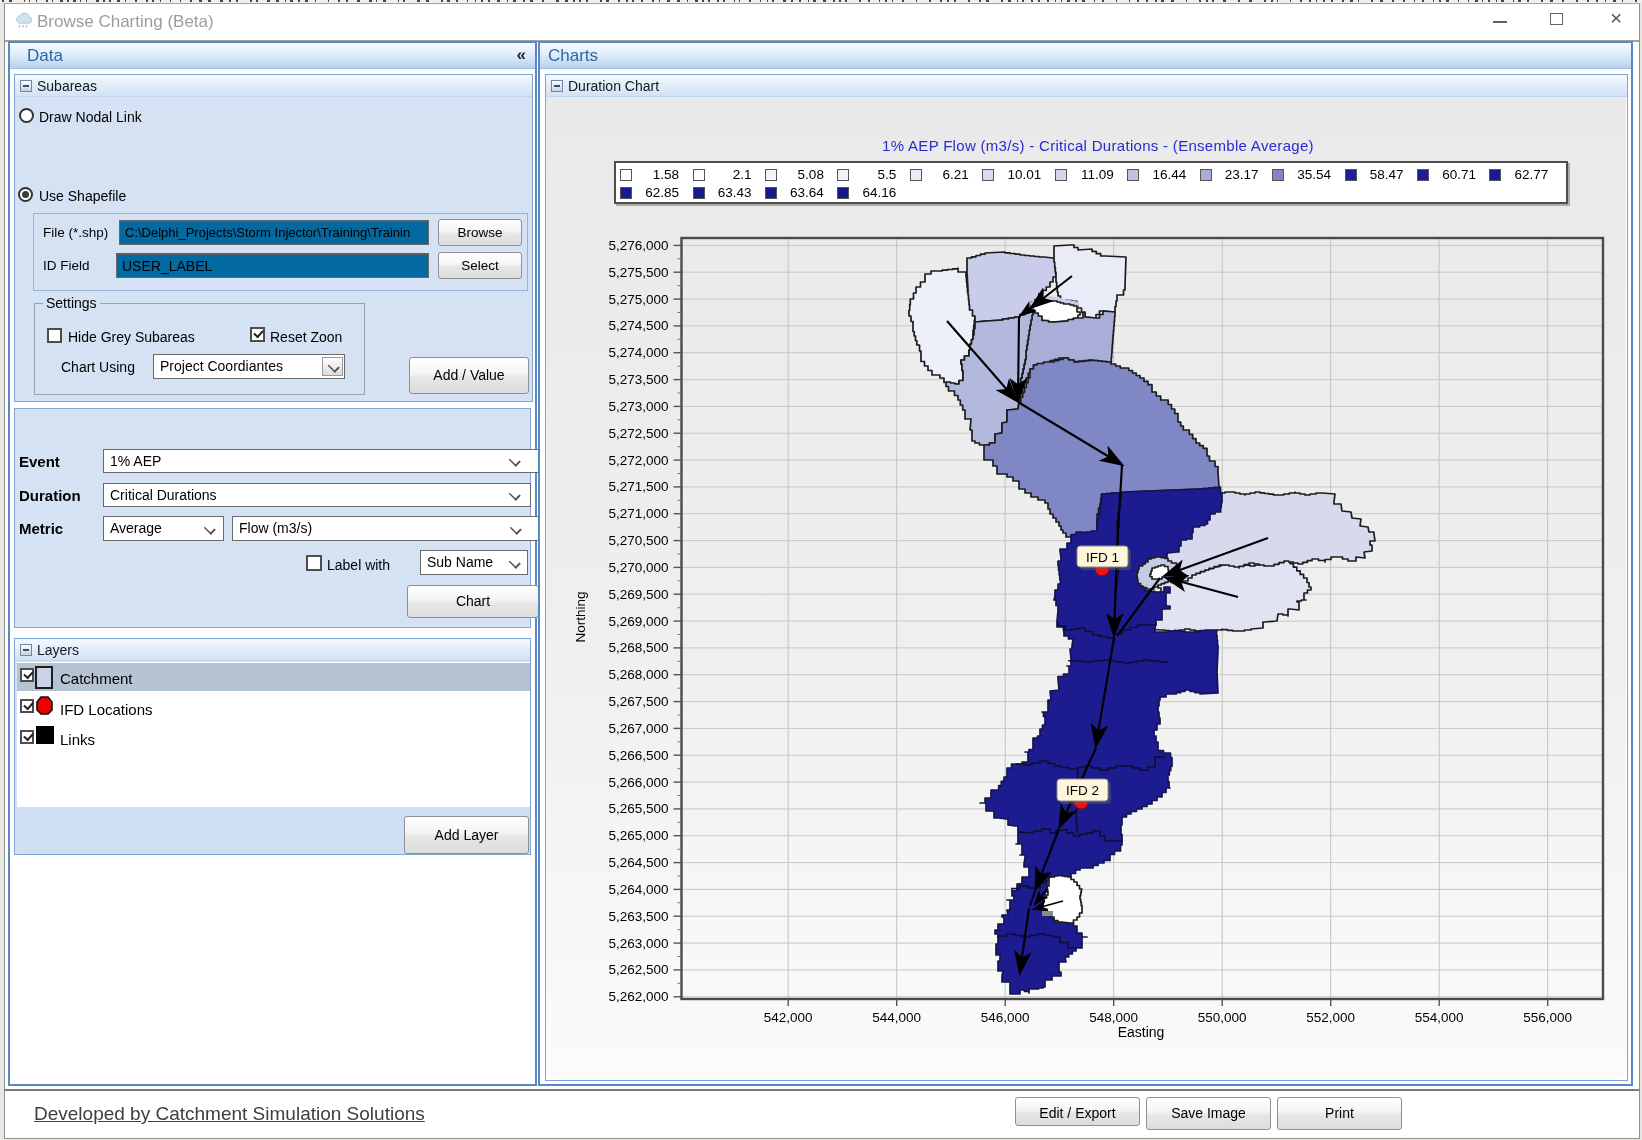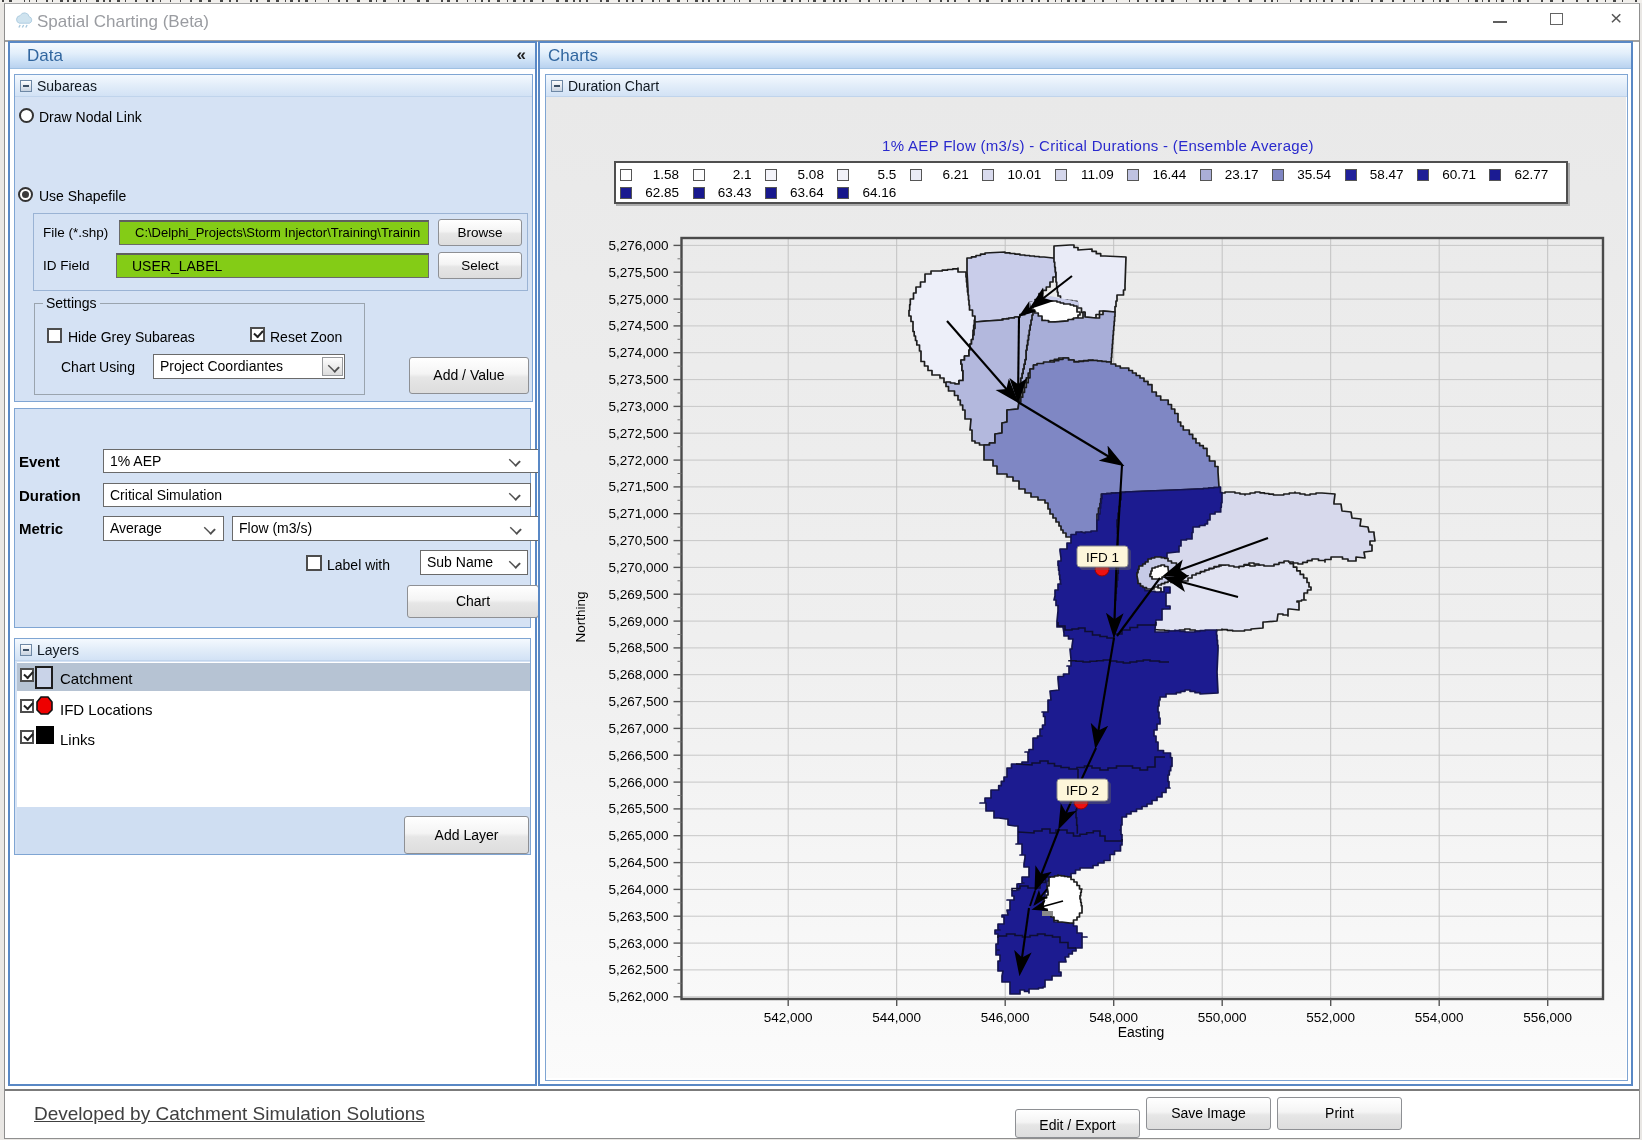--- a/index.html
+++ b/index.html
@@ -38,22 +38,22 @@
   .grouplabel { position:absolute; left:22px; top:3px; font-size:14px; color:#101820; }
 
   .radio { position:absolute; width:15px; height:15px; border:2px solid #333; border-radius:50%; background:#fff; }
   .radio.sel::after { content:""; position:absolute; left:2px; top:2px; width:7px; height:7px; border-radius:50%; background:#3b3b3b; }
   .cb { position:absolute; width:15px; height:15px; border:2px solid #4d4d4d; background:#fff; }
   .cb.checked::after { content:""; position:absolute; left:2px; top:1px; width:7px; height:4px;
     border-left:2px solid #222; border-bottom:2px solid #222; transform:rotate(-48deg); }
   .lbl { position:absolute; font-size:14px; color:#000; white-space:nowrap; }
   .lblb { position:absolute; font-size:15px; font-weight:bold; color:#000; white-space:nowrap; }
 
-  .tbox { position:absolute; background:#84cc16; border:1px solid #6a6a6a; border-top:2px solid #5f5f5f; font-size:13px; color:#000;
-    white-space:nowrap; overflow:hidden; padding:3px 0 0 15px; }
+  .tbox { position:absolute; background:#0369a1; border:1px solid #6a6a6a; border-top:2px solid #5f5f5f; font-size:13px; color:#000;
+    white-space:nowrap; overflow:hidden; padding:3px 0 0 5px; }
   .btn { position:absolute; border:1px solid #8e9094; border-radius:3px; text-align:center; color:#000;
     background:linear-gradient(180deg,#ffffff 0%,#f4f4f4 45%,#e6e6e6 55%,#dddddd 100%); font-size:14px; }
   .combo { position:absolute; background:#fff; border:1px solid #6a6a6a; font-size:14px; color:#000; white-space:nowrap; overflow:hidden; }
   .combo .ctext { position:absolute; left:6px; top:3px; }
   .chev { position:absolute; width:10px; height:10px; }
   .chev::after { content:""; position:absolute; left:0; top:0; width:8px; height:8px;
     border-right:2px solid #4f4f4f; border-bottom:2px solid #4f4f4f; transform:rotate(45deg) scale(1,0.7); transform-origin:60% 60%; }
   .ddbtn { position:absolute; border:1px solid #97999c; background:linear-gradient(180deg,#fdfdfd,#dcdcdc); }
 
   
@@ -251,21 +251,21 @@
       <div class="n" style="left:1613px;width:3px;"></div>
       <div class="n" style="left:1622px;width:1px;"></div>
       <div class="n" style="left:1635px;width:2px;"></div>
     </div>
   <div id="win" class="abs">
     <div id="titlebar" class="abs">
       <svg class="abs" style="left:9px;top:8px" width="21" height="19" viewBox="0 0 24 22">
         <path d="M6 13 a4.5 4.5 0 0 1 1-8.8 a5.5 5.5 0 0 1 10.4 1.2 a4 4 0 0 1 0.4 7.6 z" fill="#cfe3ef" stroke="#a8c8dd" stroke-width="1"></path>
         <path d="M7 15 l-1.5 3 M11 15 l-1.5 3 M15 15 l-1.5 3" stroke="#a8c8dd" stroke-width="1.6" fill="none"></path>
       </svg>
-      <div id="titletext" class="abs">Spatial Charting (Beta)</div>
+      <div id="titletext" class="abs">Browse Charting (Beta)</div>
       <div id="btnmin" class="abs"></div>
       <div id="btnmax" class="abs"></div>
       <div id="btnclose" class="abs">×</div>
     </div>
     <div id="contentline" class="abs"></div>
 
     <div id="datapanel" class="abs panel" style="left:3px;top:37px;width:529px;height:1045px;">
       <div class="panelhead">
           <div class="paneltitle">Data</div>
           <div class="collapse">«</div>
@@ -307,21 +307,21 @@
 </div>
 
 <div class="group" style="left:4px;top:338px;width:517px;height:220px;">
   <div class="lblb" style="left:4px;top:44px;">Event</div>
   <div class="combo" style="left:88px;top:40px;width:492px;height:24px;">
               <div class="ctext">1% AEP</div>
               <div class="chev" style="left:405px;top:6px;"></div>
             </div>
   <div class="lblb" style="left:4px;top:78px;">Duration</div>
   <div class="combo" style="left:88px;top:74px;width:428px;height:24px;">
-              <div class="ctext">Critical Simulation</div>
+              <div class="ctext">Critical Durations</div>
               <div class="chev" style="left:405px;top:6px;"></div>
             </div>
   <div class="lblb" style="left:4px;top:111px;">Metric</div>
   <div class="combo" style="left:88px;top:107px;width:121px;height:25px;">
               <div class="ctext">Average</div>
               <div class="chev" style="left:100px;top:7px;"></div>
             </div>
   <div class="combo" style="left:217px;top:107px;width:312px;height:25px;">
               <div class="ctext">Flow (m3/s)</div>
               <div class="chev" style="left:277px;top:7px;"></div>
@@ -605,18 +605,18 @@
 <text x="1102.5" y="561.5" font-size="13.5" text-anchor="middle" fill="#000">IFD 1</text>
 <rect x="1060" y="782" width="51" height="22" rx="3" fill="rgba(100,100,100,0.45)"></rect>
 <rect x="1057" y="779" width="51" height="22" rx="3" fill="#fdf6da" stroke="#8a8a8a" stroke-width="1"></rect>
 <text x="1082.5" y="795" font-size="13.5" text-anchor="middle" fill="#000">IFD 2</text>
 </svg>
         </div>
       </div>
     </div>
     <div id="bottombar" class="abs">
       <div id="devlink">Developed by Catchment Simulation Solutions</div>
-      <div class="btn" style="left:1010px;top:6px;width:125px;height:29px;line-height:31px;margin-top:12px;">Edit / Export</div>
+      <div class="btn" style="left:1010px;top:6px;width:125px;height:29px;line-height:31px;">Edit / Export</div>
       <div class="btn" style="left:1141px;top:6px;width:125px;height:33px;line-height:31px;">Save Image</div>
       <div class="btn" style="left:1272px;top:6px;width:125px;height:33px;line-height:31px;">Print</div>
     </div>
   </div>
 </div>
 
 </body></html>

